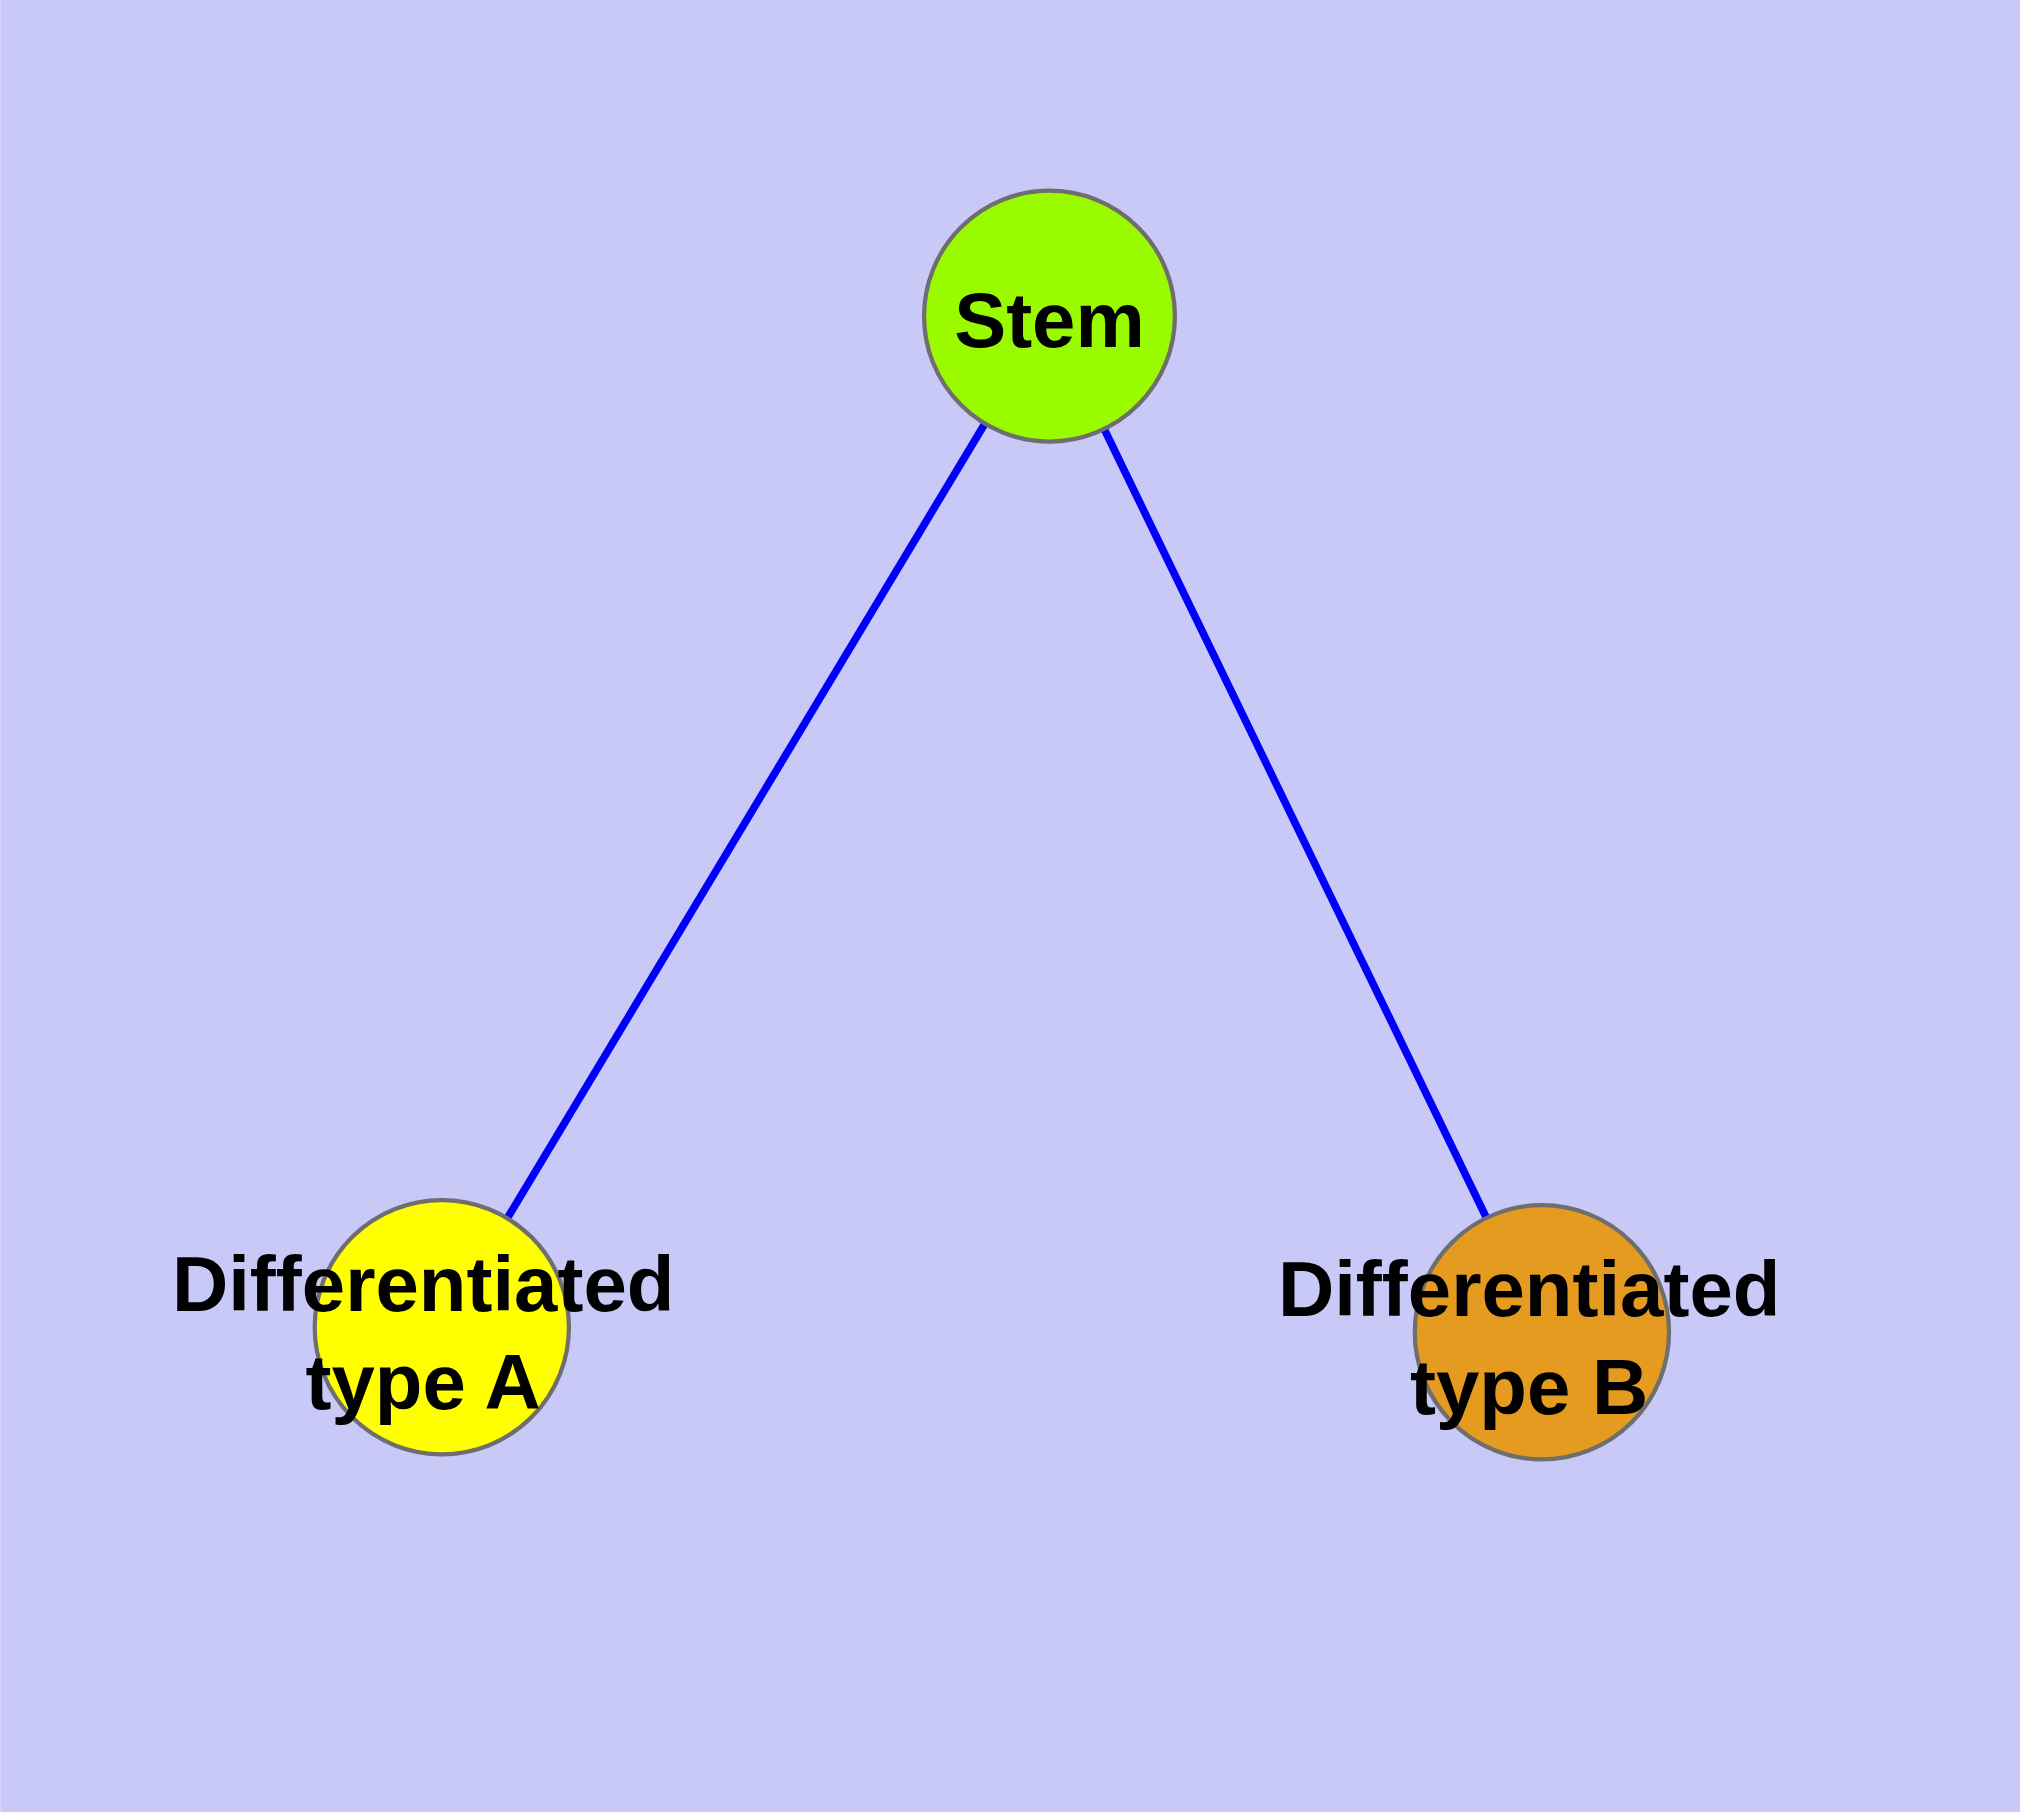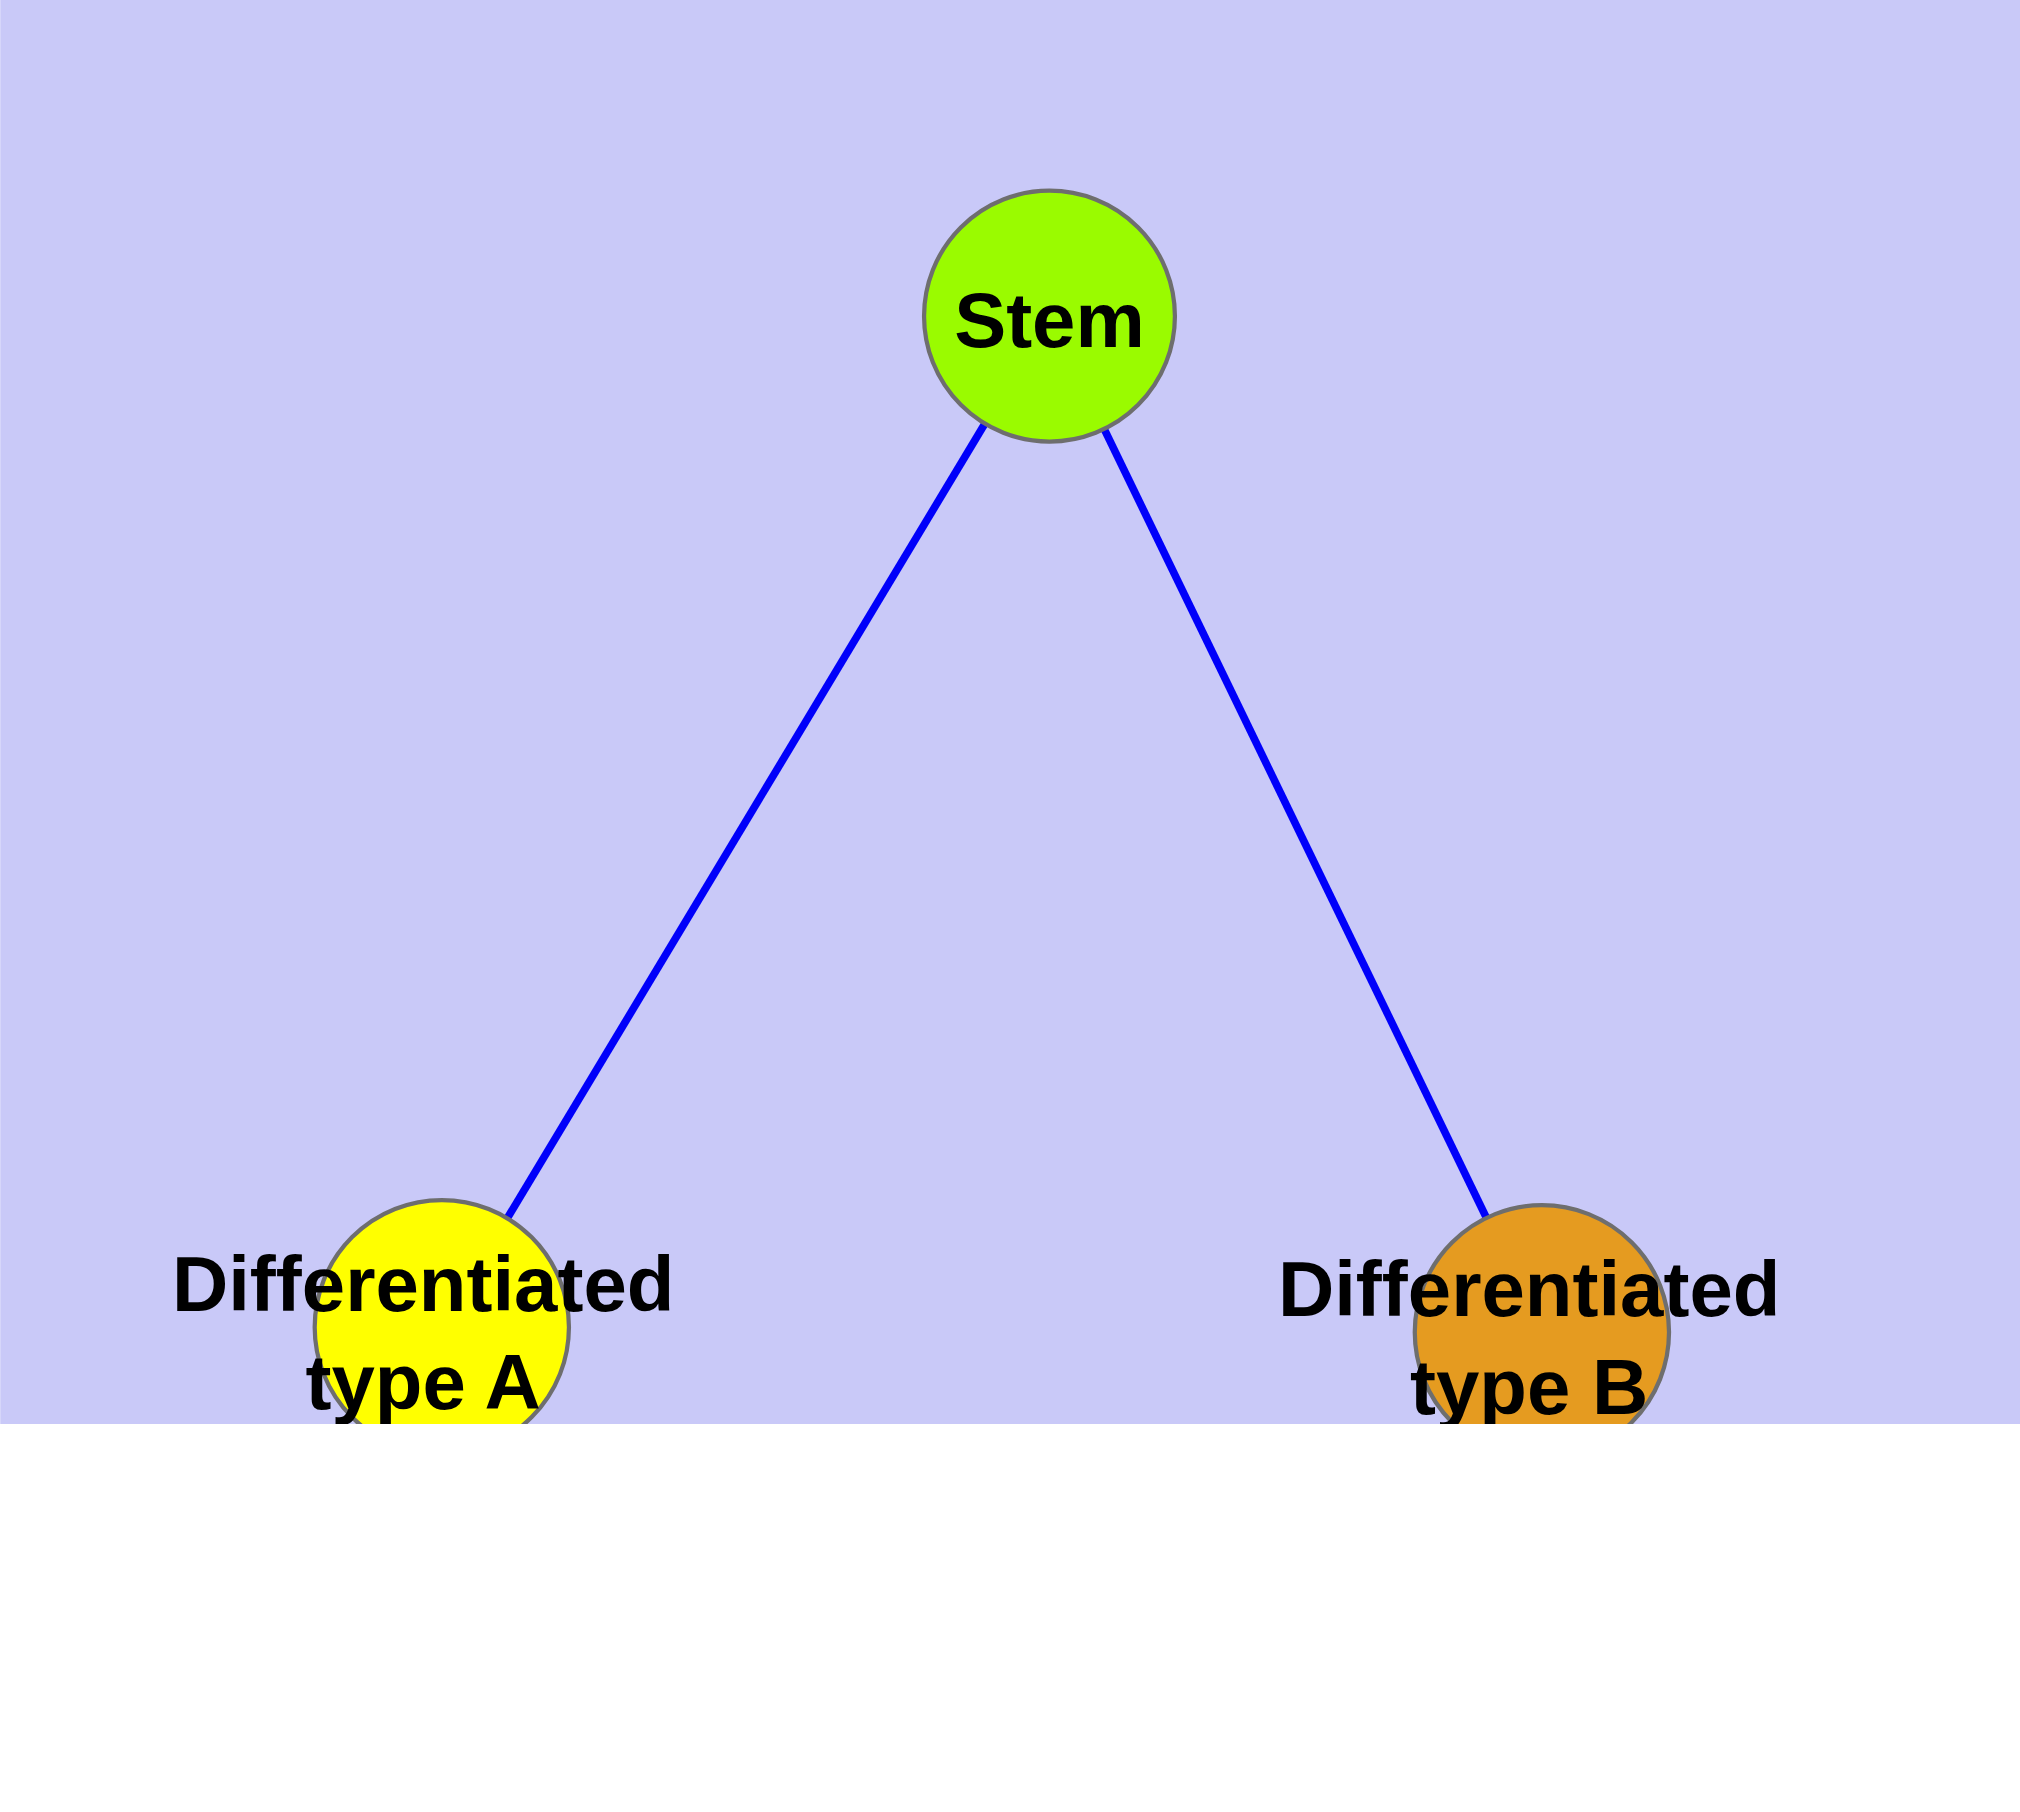--- a/index.html
+++ b/index.html
@@ -2,21 +2,21 @@
 <html style="font-size:13.6px"><head>
 <meta charset="utf-8">
 <style>
   html, body {
     margin: 0;
     padding: 0;
     background: #ffffff;
   }
   .canvas {
     width: 2021px;
-    height: 1424px;
+    height: 1812px;
     position: relative;
     overflow: hidden;
   }
   svg {
     display: block;
   }
   .node-label {
     font-family: "Liberation Sans", "DejaVu Sans", sans-serif;
     font-weight: bold;
     font-size: 92px;

